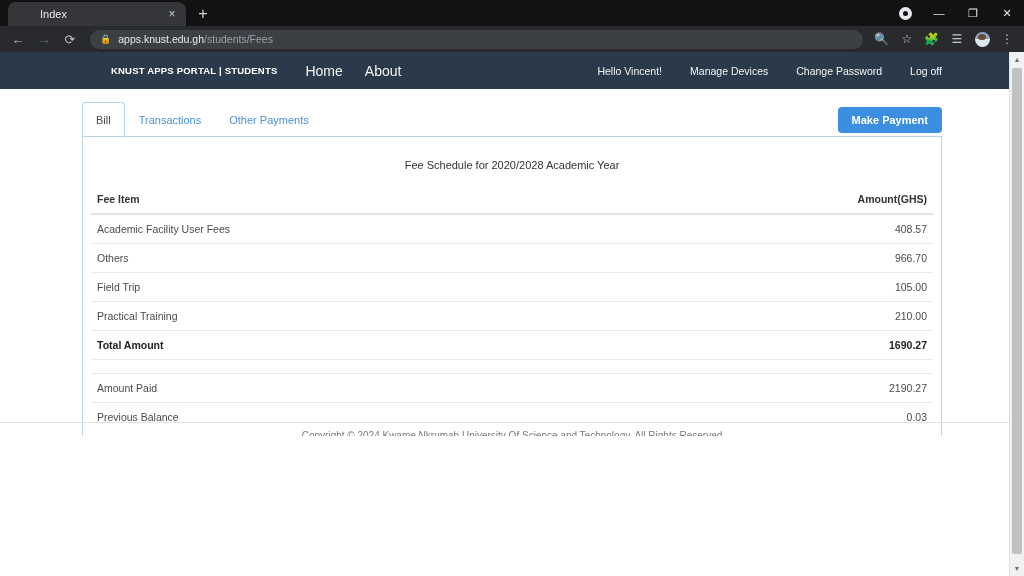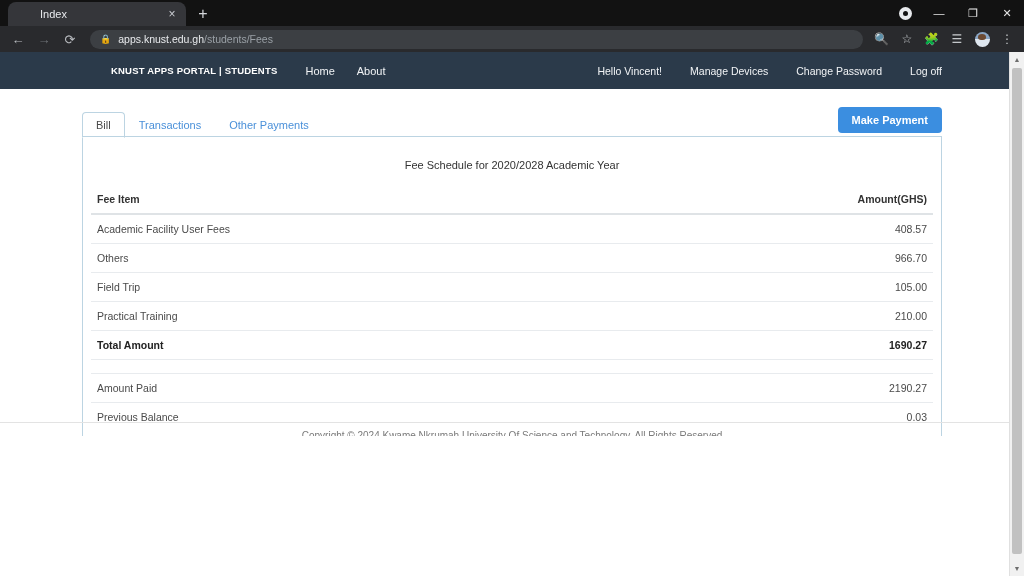--- a/index.html
+++ b/index.html
@@ -104,32 +104,32 @@
   .nav-inner {
     width: 860px; margin: 0 auto; display: flex; align-items: center; height: 100%;
   }
   .brand { display: flex; align-items: center; gap: 9px; }
   .brand-crest { width: 20px; height: 22px; }
   .brand-text {
     font-size: 9.5px; font-weight: bold; letter-spacing: .2px; color: #ffffff;
     white-space: nowrap;
   }
   .nav-links { display: flex; align-items: center; gap: 22px; margin-left: 28px; }
-  .nav-link { font-size: 11px; color: #f2f4f6; white-space: nowrap; }
+  .nav-link { font-size: 14px; color: #f2f4f6; white-space: nowrap; }
   .nav-right { margin-left: auto; display: flex; align-items: center; gap: 28px; }
   .nav-right .nav-link { font-size: 10.5px; }
 
   .content {
     width: 860px; margin: 0 auto; position: relative; padding-top: 22px;
   }
 
   
   .tabs-row { display: flex; align-items: flex-end; position: relative; height: 26px; }
   .ui-tab {
-    font-size: 11px; padding: 5px 13px; color: #4a90d9; line-height: 14px;
+    font-size: 11px; padding: 10px 13px; color: #4a90d9; line-height: 14px;
     border: 1px solid transparent; border-radius: 4px 4px 0 0; position: relative; top: 1px;
   }
   .ui-tab.active {
     color: #4a4a4a; background: #fff;
     border-color: #bcd4e2 #bcd4e2 #fff #bcd4e2;
   }
   .tabs-underline {
     position: absolute; left: 0; right: 0; bottom: 0; height: 1px; background: #bcd4e2;
   }
   .make-payment {

